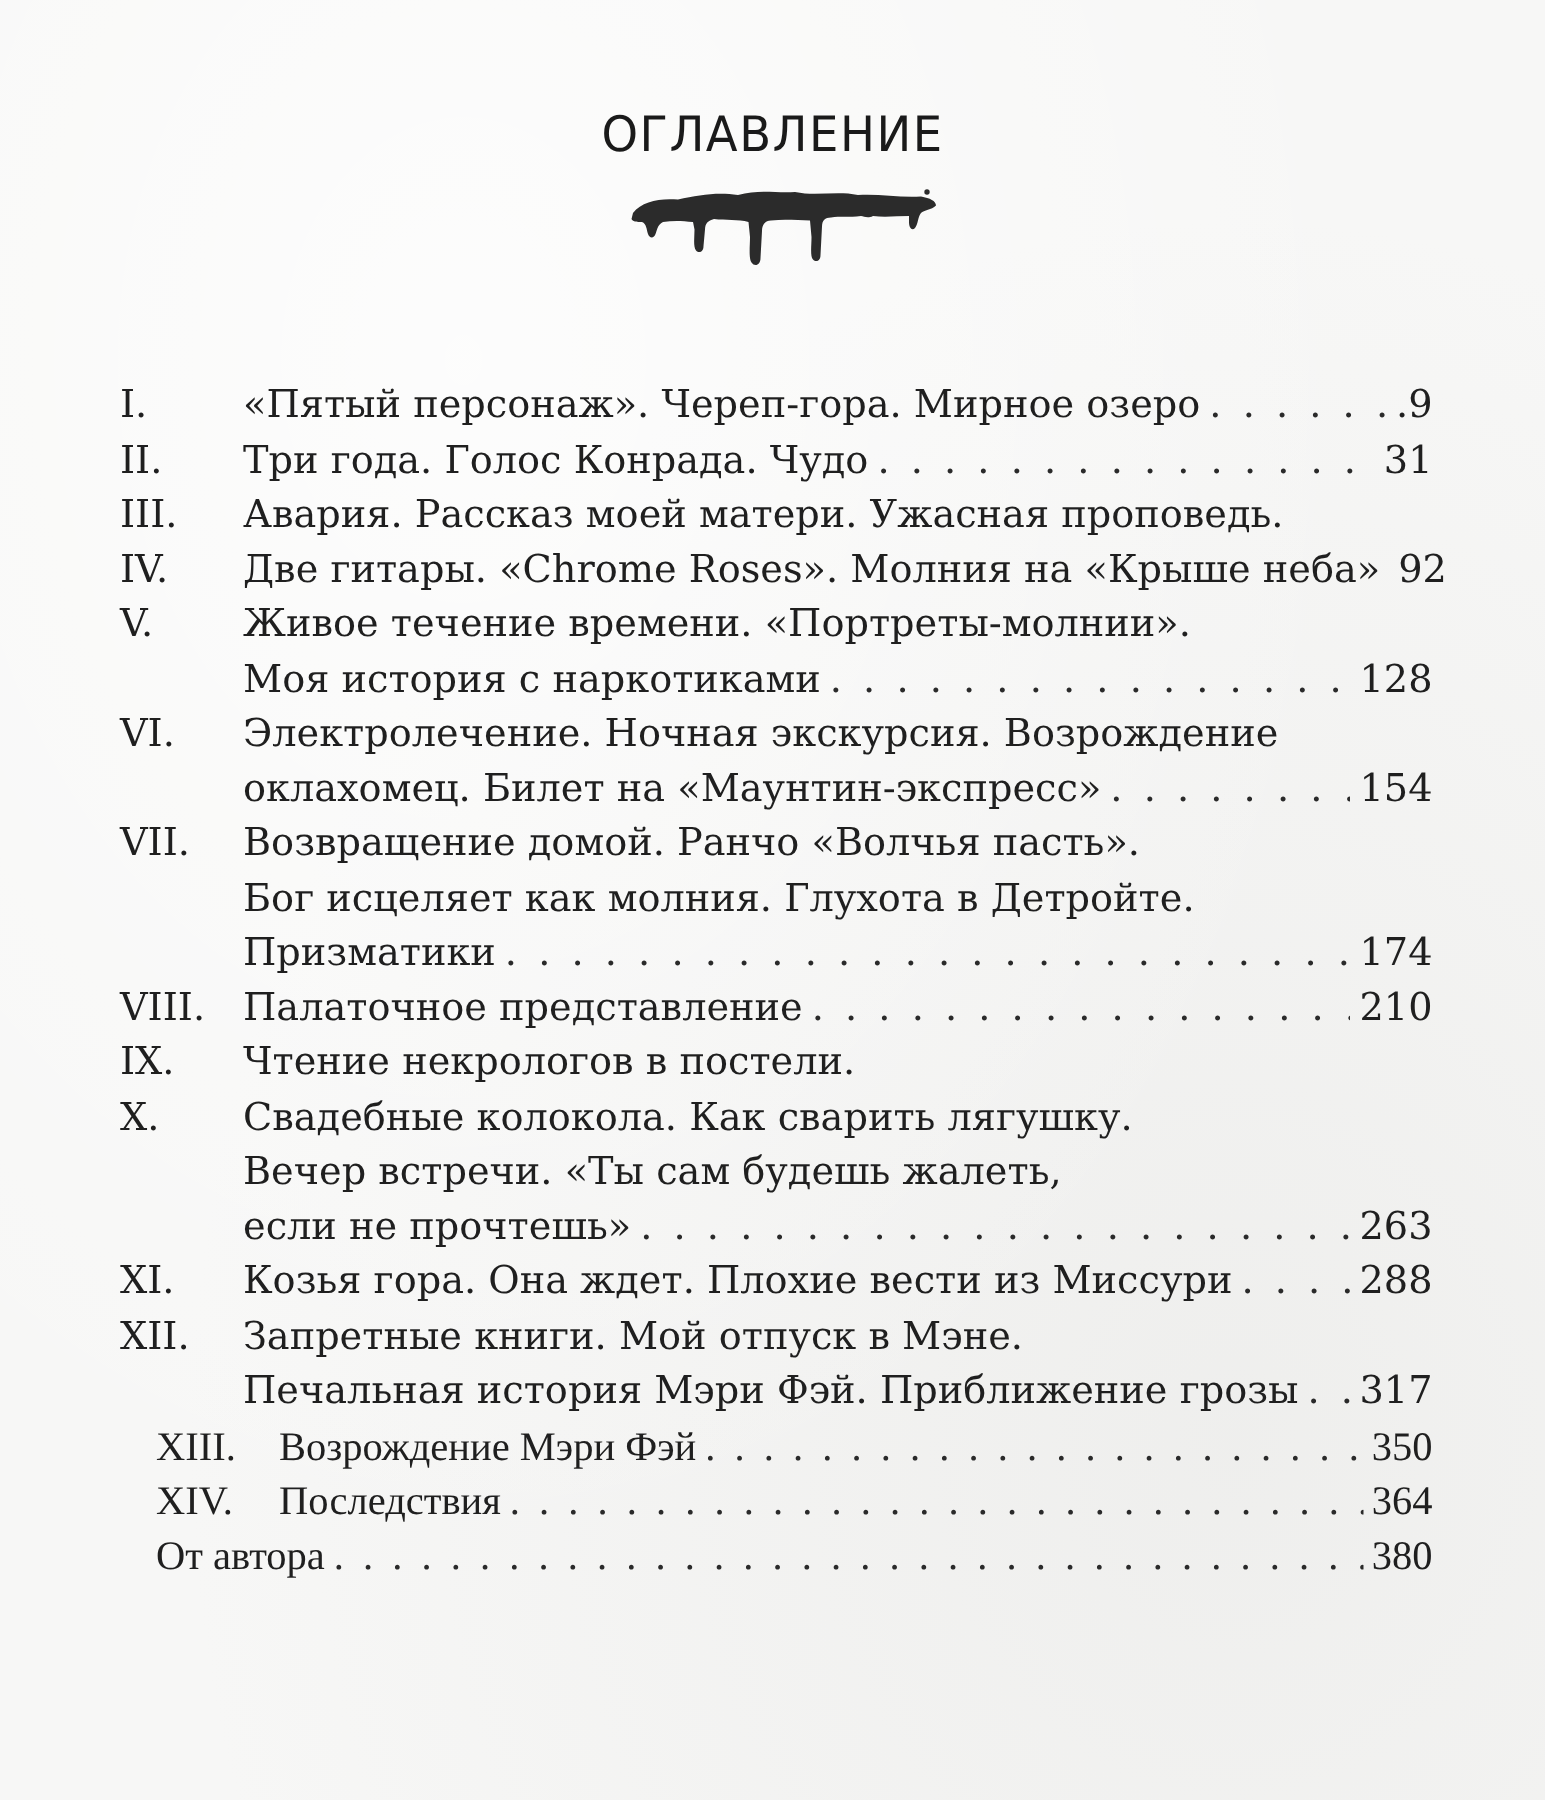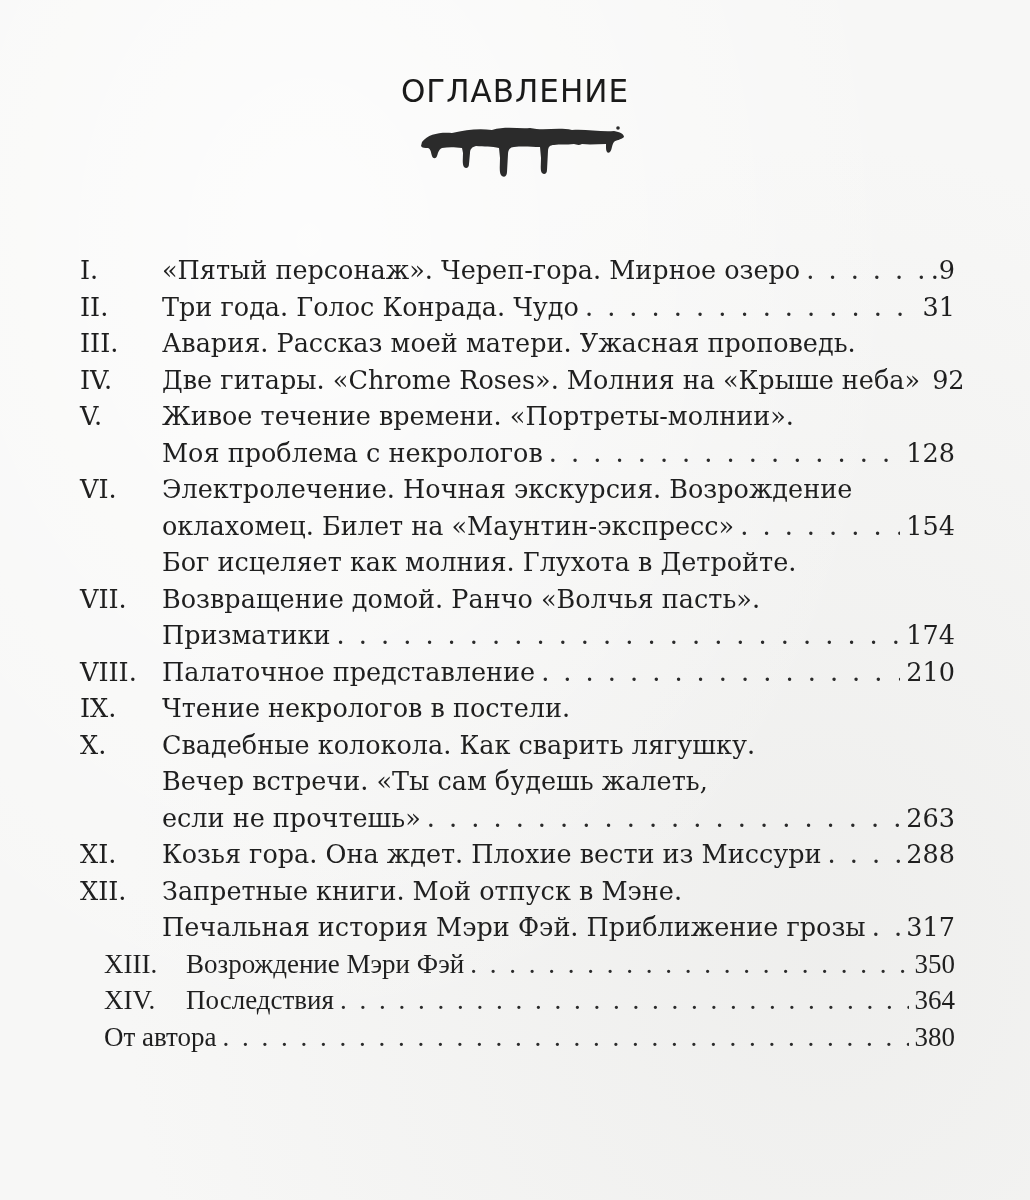--- a/index.html
+++ b/index.html
@@ -145,49 +145,49 @@
     </div>
 
     <div class="line">
       <span class="numeral">V.</span>
       <div class="text-wrap">
         <span class="title-text">Живое течение времени. «Портреты-молнии».</span>
       </div>
     </div>
     <div class="line">
       <div class="text-wrap">
-        <span class="title-text">Моя проблема с некрологов</span>
+        <span class="title-text">Моя история с наркотиками</span>
         <span class="leader"></span>
         <span class="page-num">128</span>
       </div>
     </div>
 
     <div class="line">
       <span class="numeral">VI.</span>
       <div class="text-wrap">
         <span class="title-text">Электролечение. Ночная экскурсия. Возрождение</span>
       </div>
     </div>
     <div class="line">
       <div class="text-wrap">
         <span class="title-text">оклахомец. Билет на «Маунтин-экспресс»</span>
         <span class="leader"></span>
         <span class="page-num">154</span>
       </div>
     </div>
 
     <div class="line">
+      <span class="numeral">VII.</span>
+      <div class="text-wrap">
+        <span class="title-text">Возвращение домой. Ранчо «Волчья пасть».</span>
+      </div>
+    </div>
+    <div class="line">
       <div class="text-wrap">
         <span class="title-text">Бог исцеляет как молния. Глухота в Детройте.</span>
-      </div>
-    </div>
-    <div class="line">
-      <span class="numeral">VII.</span>
-      <div class="text-wrap">
-        <span class="title-text">Возвращение домой. Ранчо «Волчья пасть».</span>
       </div>
     </div>
     <div class="line">
       <div class="text-wrap">
         <span class="title-text">Призматики</span>
         <span class="leader"></span>
         <span class="page-num">174</span>
       </div>
     </div>
 

